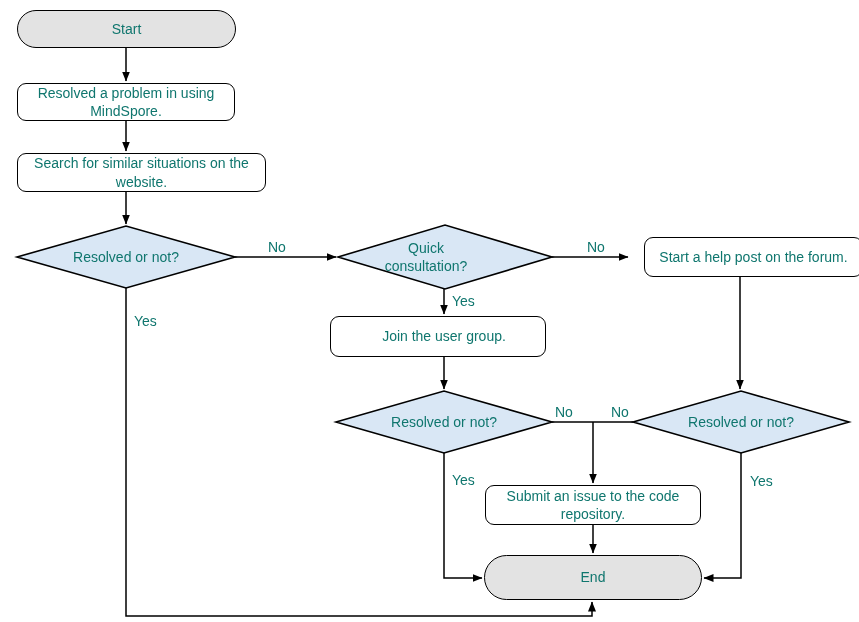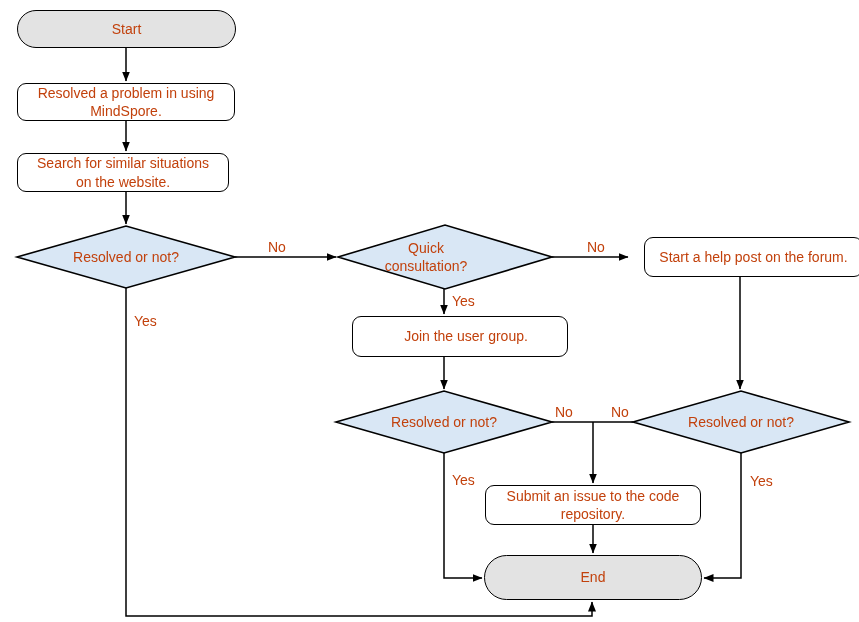--- a/index.html
+++ b/index.html
@@ -1,43 +1,43 @@
 <!DOCTYPE html>
 <html><head>
 <meta charset="utf-8">
 <style>
   html,body{margin:0;padding:0;background:#ffffff;}
   .canvas{
     position:relative;
     width:859px;height:622px;
     background:#ffffff;
     font-family:"Liberation Sans", sans-serif;
-    color:#c2410c;
+    color:#0f766e;
     overflow:hidden;
   }
   .layer{position:absolute;left:0;top:0;}
   
   .node{
     position:absolute;
     box-sizing:border-box;
     border:1.6px solid #000;
     background:#ffffff;
     display:flex;align-items:center;justify-content:center;
     text-align:center;
     font-size:14px;line-height:1.3;
     padding:2px 10px;
     z-index:2;
   }
   .process{border-radius:9px;}
   .terminal{background:#e3e3e3;}
   #n-start{left:17px;top:10px;width:219px;height:38px;border-radius:19px;}
   #n-encounter{left:17px;top:83px;width:218px;height:38px;}
-  #n-search{left:17px;top:153px;width:212px;height:39px;}
+  #n-search{left:17px;top:153px;width:249px;height:39px;}
   #n-forum{left:644px;top:237px;width:219px;height:40px;}
-  #n-join{left:352px;top:316px;width:216px;height:41px;padding-left:22px;}
+  #n-join{left:330px;top:316px;width:216px;height:41px;padding-left:22px;}
   #n-submit{left:485px;top:485px;width:216px;height:40px;}
   #n-end{left:484px;top:555px;width:218px;height:45px;border-radius:23px;}
   
   .dlabel{
     position:absolute;
     display:flex;align-items:center;justify-content:center;
     text-align:center;
     font-size:14px;line-height:1.3;
     z-index:3;
   }

